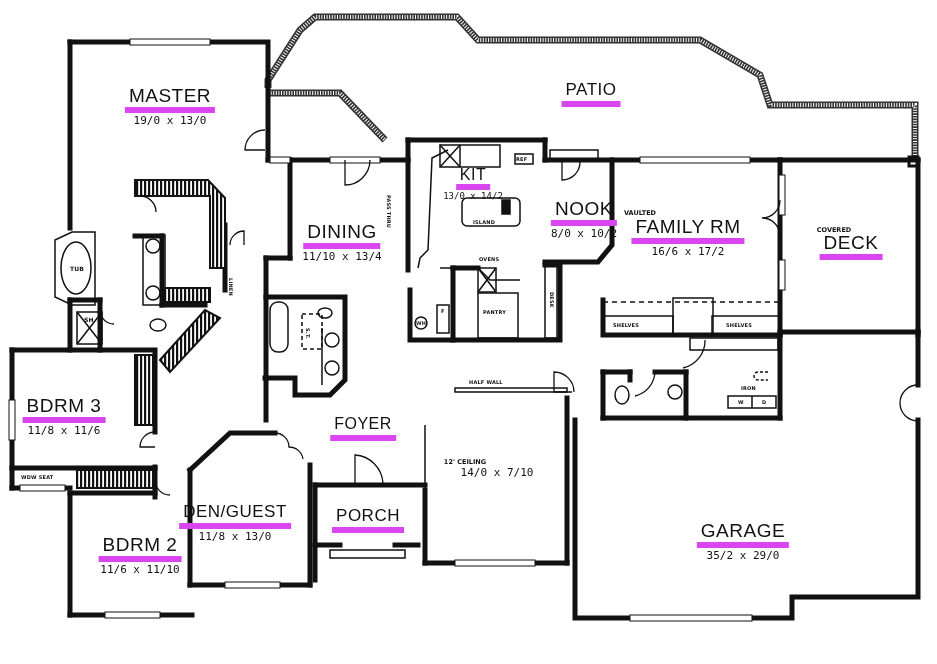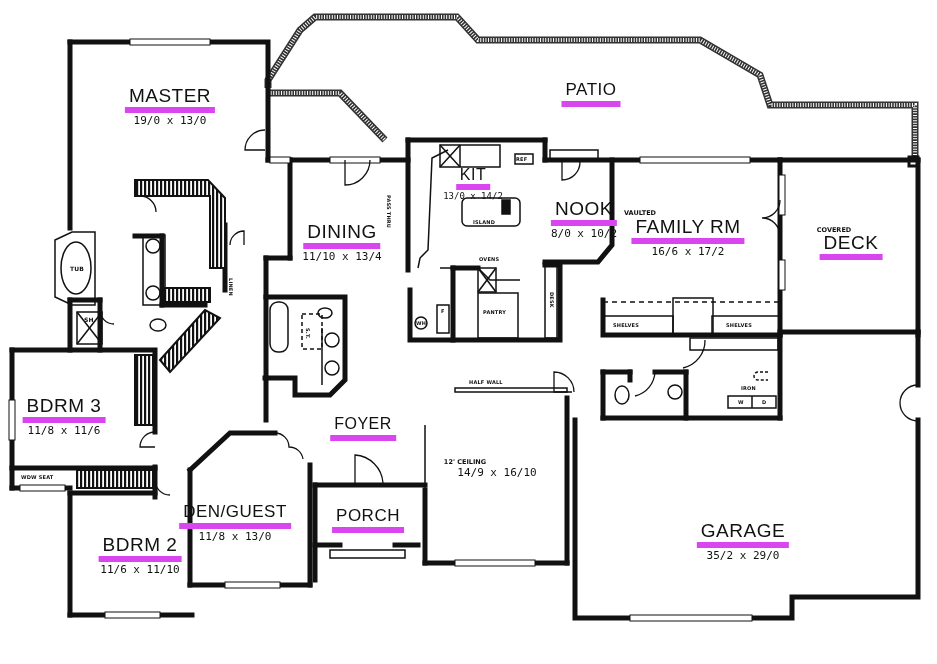--- a/index.html
+++ b/index.html
@@ -249,21 +249,21 @@
 </div>
 <div class="lbl" style="left:64px;top:395px;">
   <span class="name">BDRM 3</span>
   <span class="dim">11/8 x 11/6</span>
 </div>
 <div class="lbl" style="left:363px;top:413px;">
   <span class="name" style="font-size:16px;">FOYER</span>
 </div>
 <div class="note" style="left:465px;top:458px;">12' CEILING</div>
 <div class="lbl" style="left:497px;top:465px;">
-  <span class="dim">14/9 x 16/10</span>
+  <span class="dim">14/0 x 7/10</span>
 </div>
 <div class="lbl" style="left:743px;top:499px;margin-top:21px;">
   <span class="name">GARAGE</span>
   <span class="dim">35/2 x 29/0</span>
 </div>
 <div class="lbl" style="left:132px;top:534px;margin-left:8px;">
   <span class="name">BDRM 2</span>
   <span class="dim">11/6 x 11/10</span>
 </div>
 <div class="lbl" style="left:235px;top:501px;">

